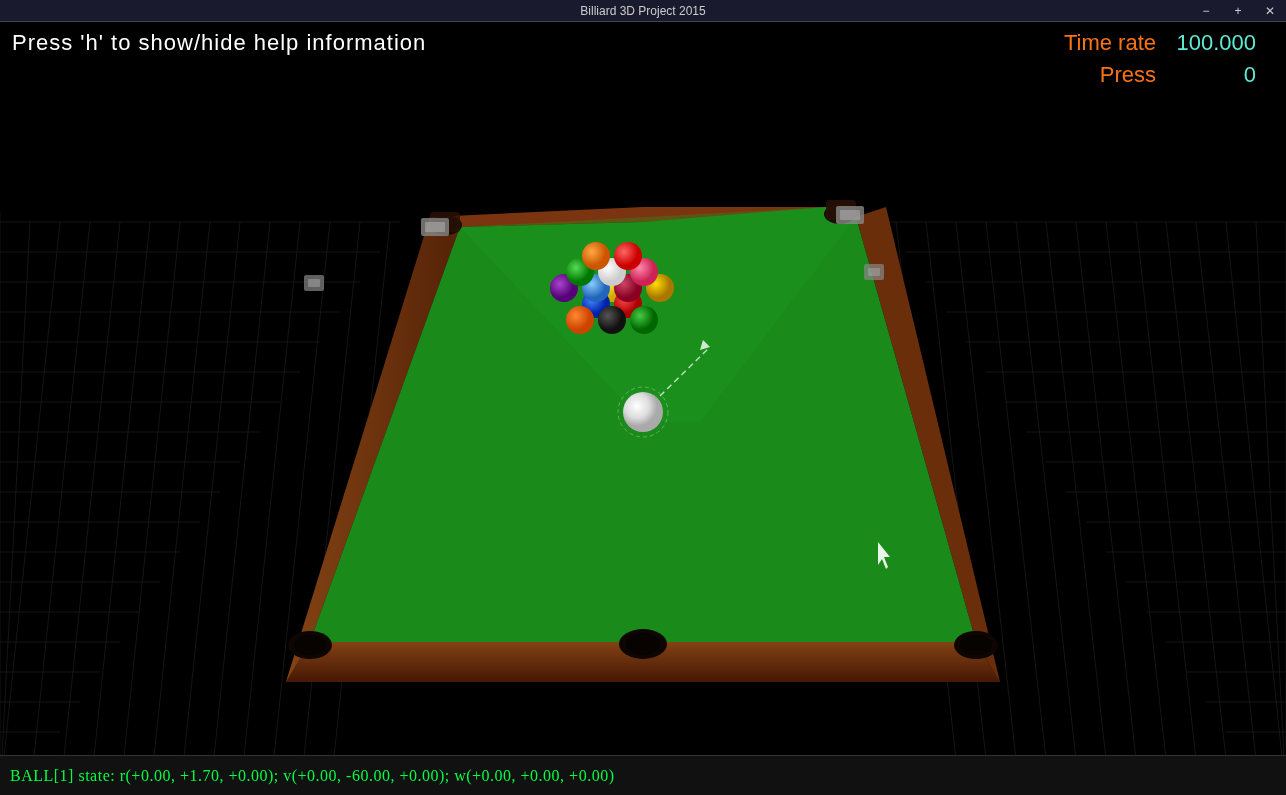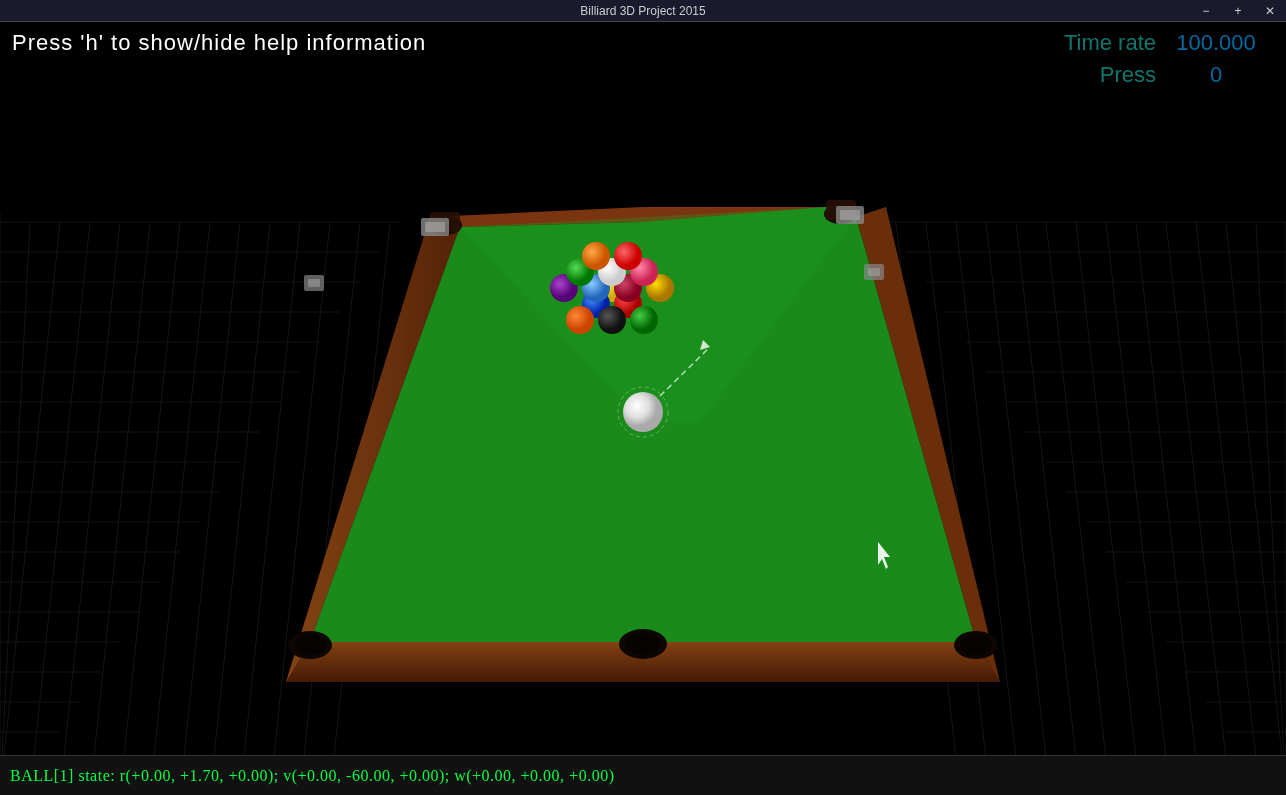--- a/index.html
+++ b/index.html
@@ -88,29 +88,29 @@
     }
 
     .hud-row {
       display: flex;
       gap: 20px;
       justify-content: flex-end;
       margin-bottom: 6px;
     }
 
     .hud-label {
-      color: #0f766e;
+      color: #f97316;
       font-size: 22px;
     }
 
     .hud-value {
-      color: #0369a1;
+      color: #5eead4;
       font-size: 22px;
       min-width: 80px;
-      text-align: center;
+      text-align: right;
     }
 
     
     #statusbar {
       position: absolute;
       bottom: 0;
       left: 0; right: 0;
       height: 40px;
       background: #111;
       border-top: 1px solid #333;

